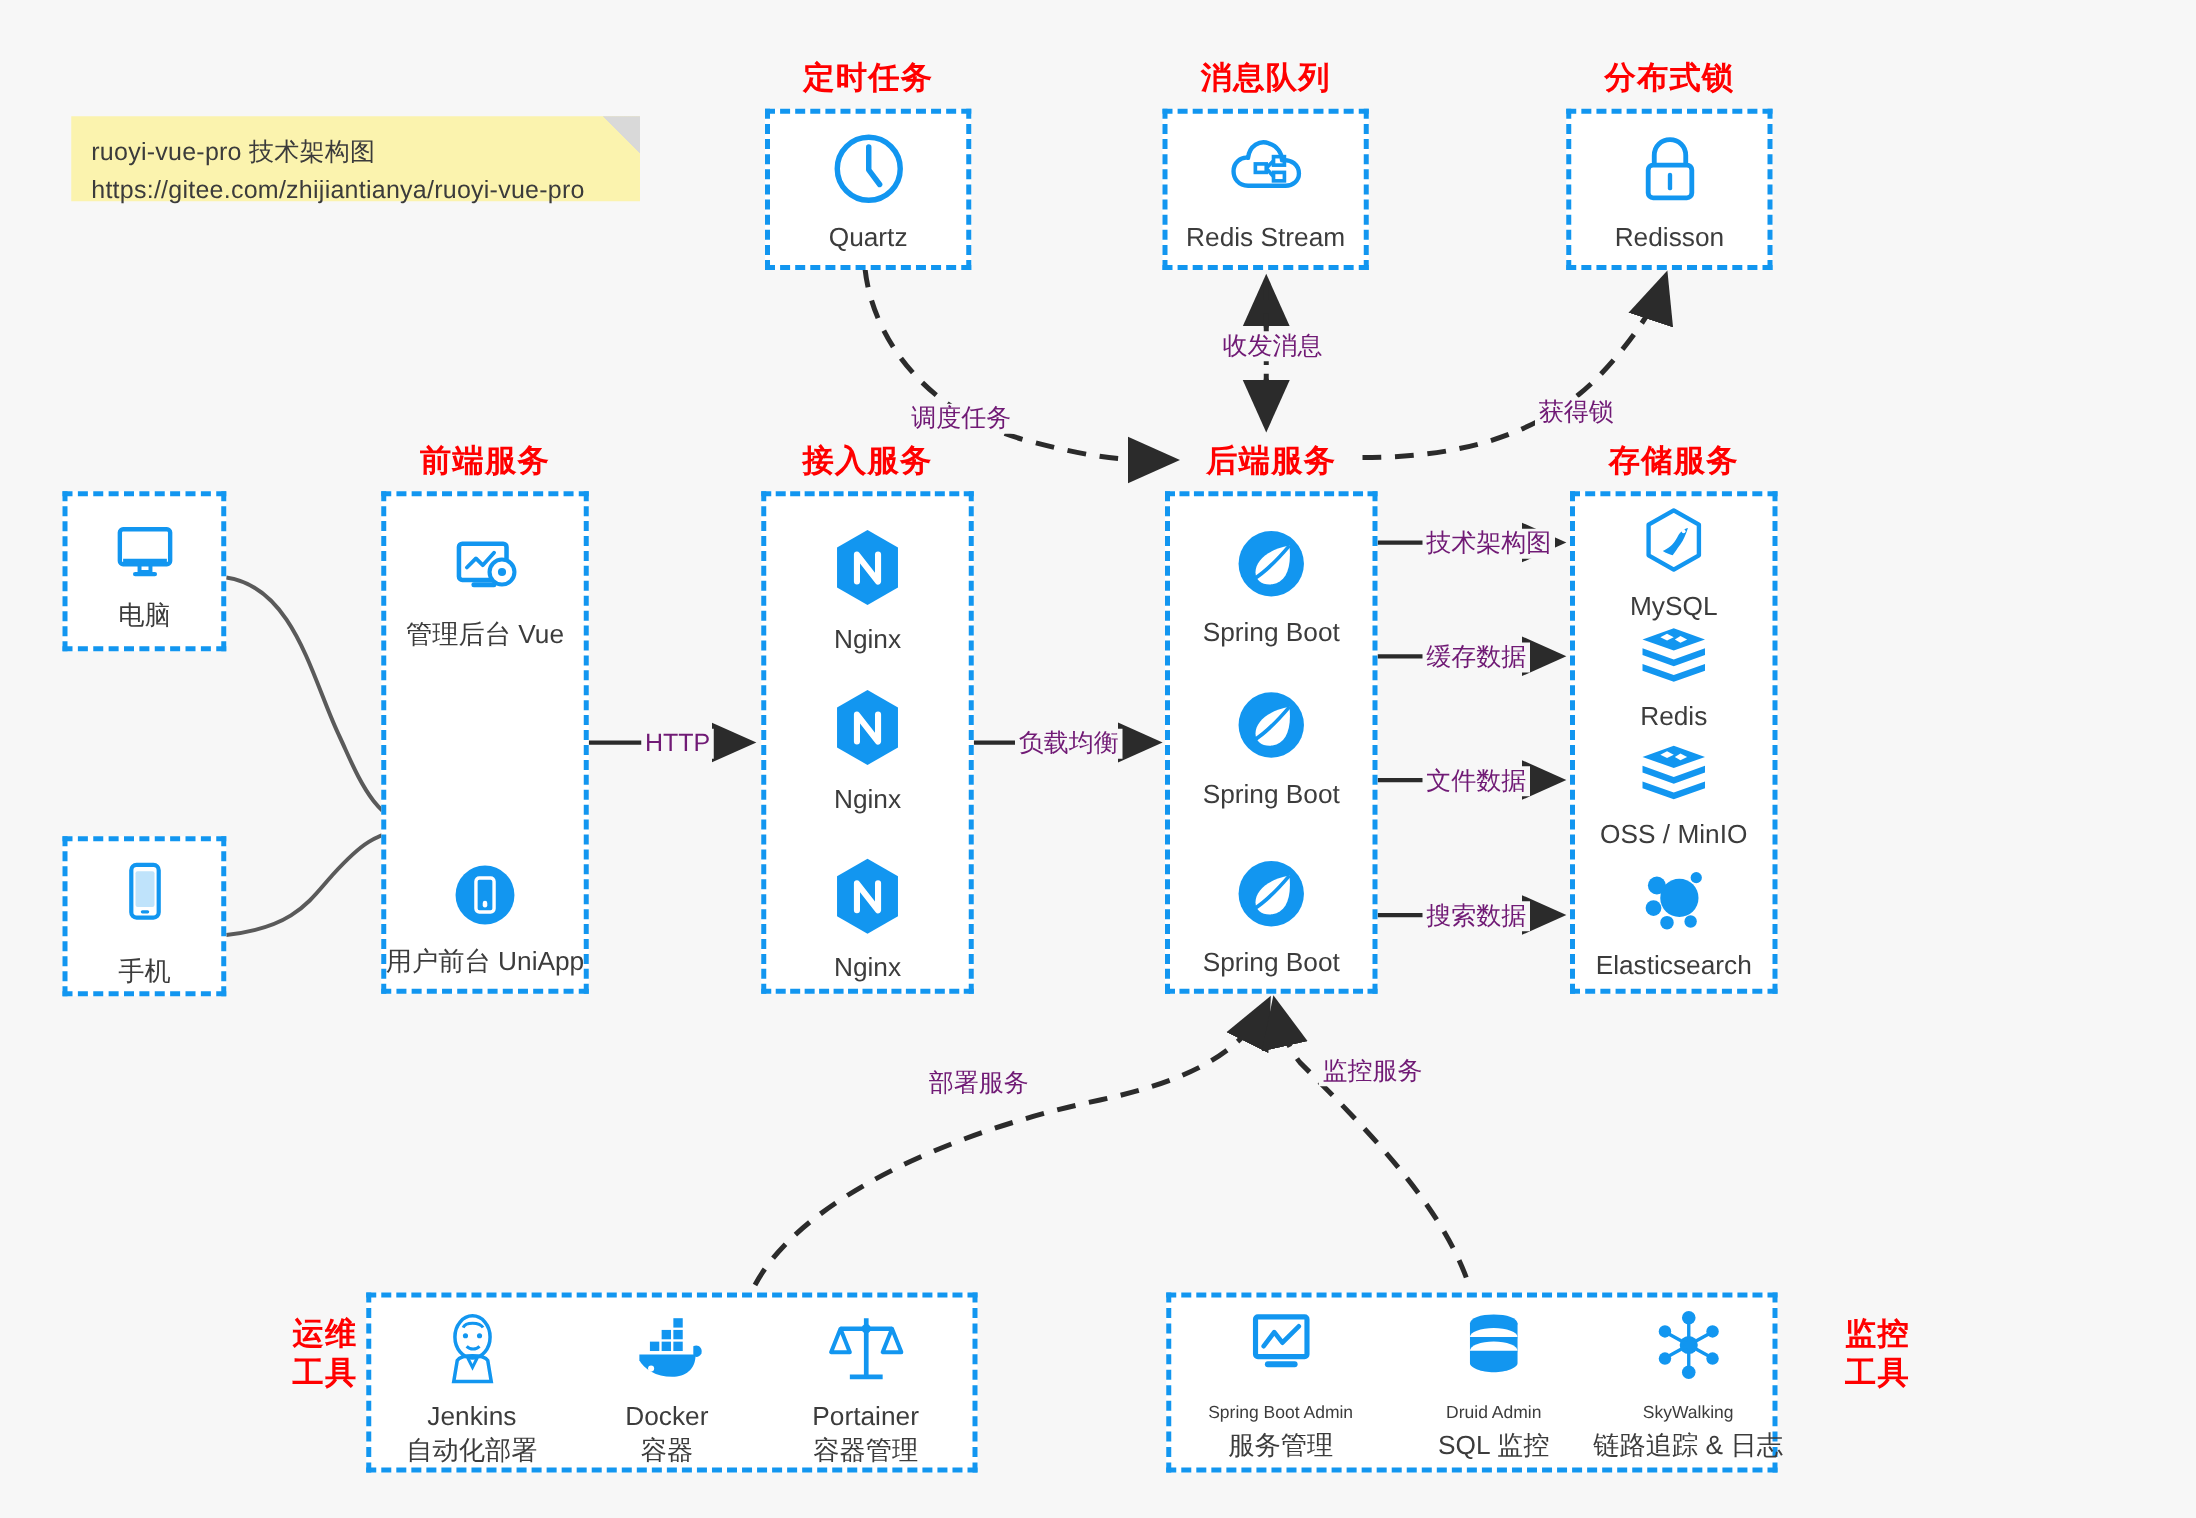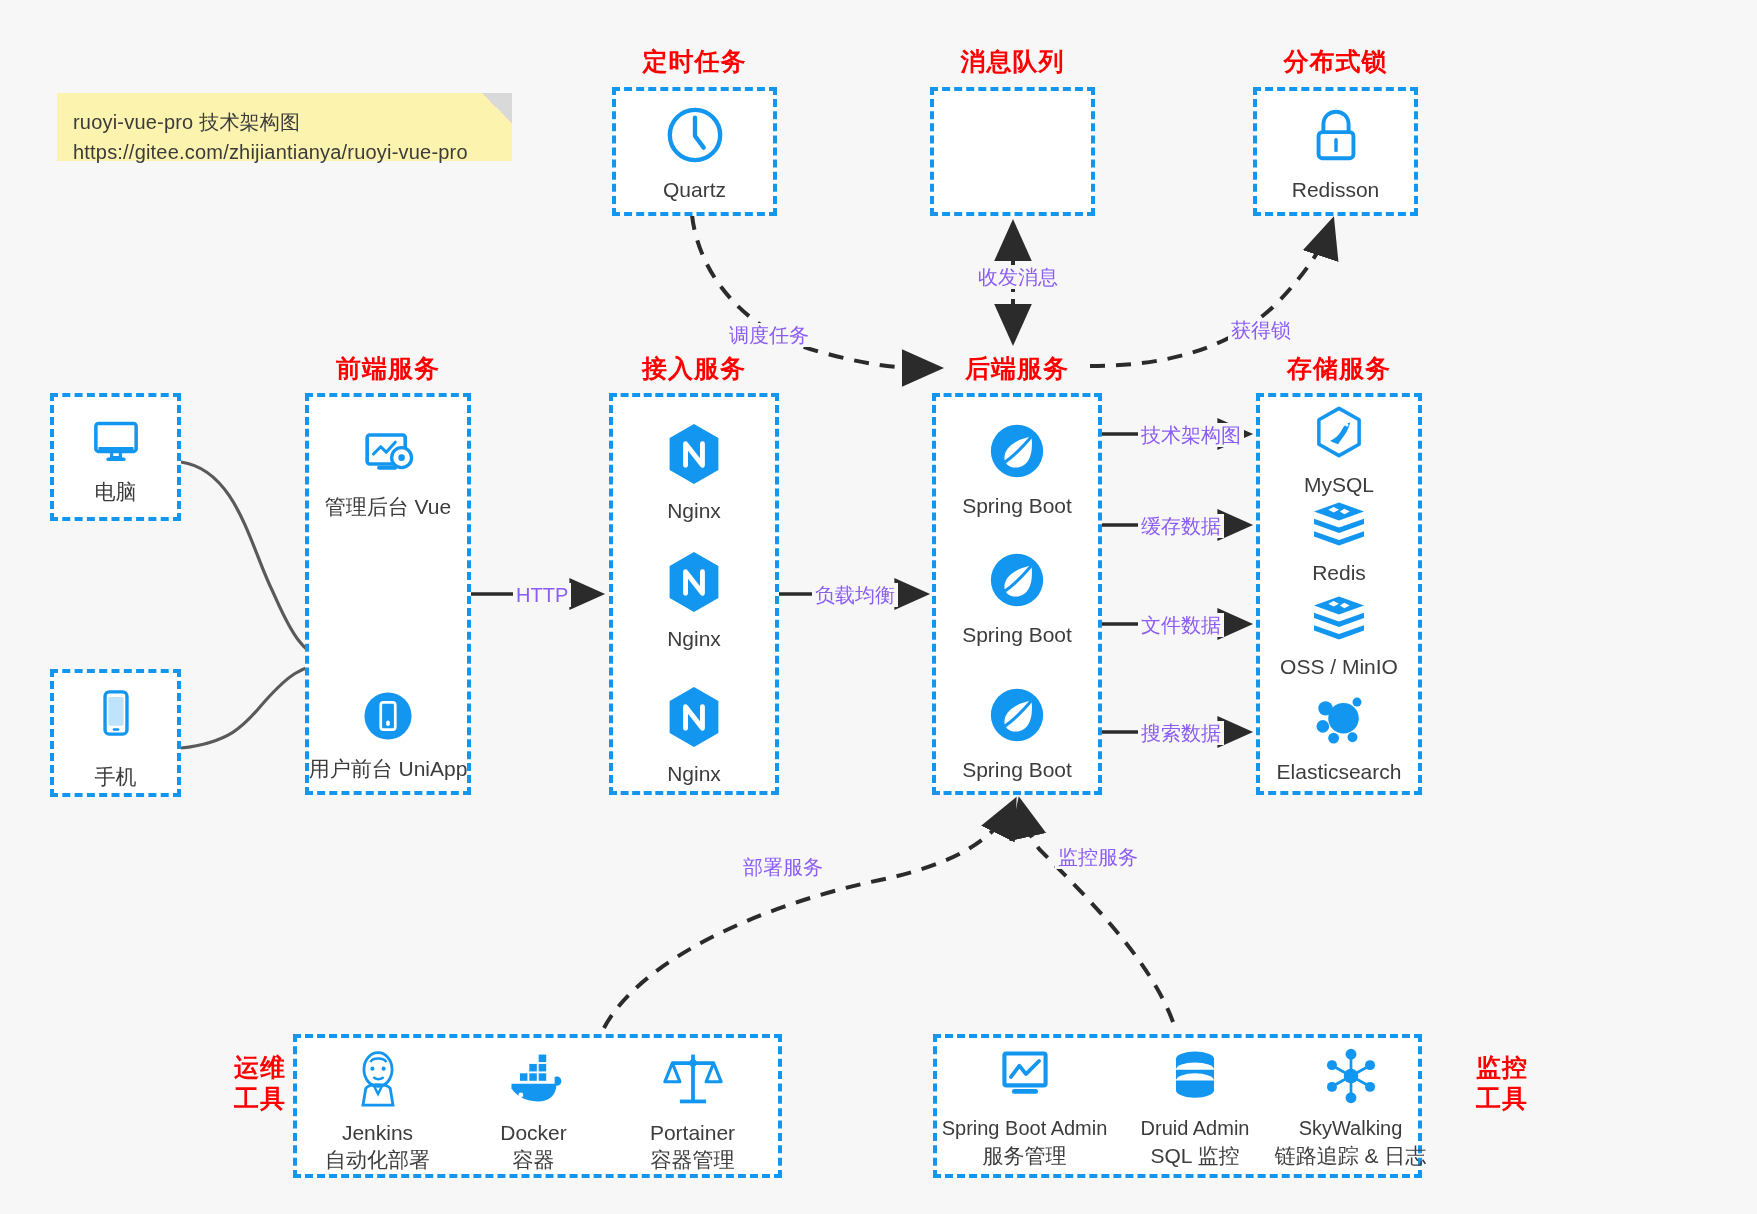--- a/index.html
+++ b/index.html
@@ -44,28 +44,28 @@
 
   
   .cell{
     position:absolute;display:flex;flex-direction:column;
     align-items:center;justify-content:flex-start;
     white-space:nowrap;
   }
   .cell .lbl{
     font-size:21px;color:#3c3c3c;margin-top:6px;line-height:27px;text-align:center;
   }
-  .cell .lbl.sm{font-size:20px;text-align:right;}
+  .cell .lbl.sm{font-size:14px;text-align:right;}
   .cell .sub{font-size:21px;color:#3c3c3c;line-height:27px;text-align:center;}
   .ico{display:block;}
 
   
   .elabel{
     position:absolute;background:#f7f7f7;
-    font-size:20px;color:#8b5cf6;padding:0 3px;white-space:nowrap;
+    font-size:20px;color:#701a75;padding:0 3px;white-space:nowrap;
     line-height:24px;
   }
 </style>
 </head>
 <body>
 
 <div class="canvas">
 
   <div class="note">
     <div class="fold"></div>
@@ -126,20 +126,32 @@
       <svg width="62" height="62" viewBox="0 0 64 64">
         <circle cx="32" cy="32" r="26" fill="none" stroke="#1296f0" stroke-width="4.5"></circle>
         <path d="M32 14 L32 33 L41 45" fill="none" stroke="#1296f0" stroke-width="4.5" stroke-linecap="round" stroke-linejoin="round"></path>
       </svg>
     </span>
     <span class="lbl">Quartz</span>
   </div>
 
   <div class="gtitle" style="left:930px;top:45px;width:165px;">消息队列</div>
   <div class="dbox" style="left:930px;top:87px;width:165px;height:129px;"></div>
+  <div class="cell" style="left:930px;top:104px;width:165px;">
+    <span class="ico">
+      <svg width="62" height="62" viewBox="0 0 64 64">
+        <path d="M17 46 C9 46 5 40 5 34 C5 27 11 22 17 23 C18 13 27 8 34 11 C41 13 45 19 45 25 C53 24 59 29 59 36 C59 42 54 46 48 46 Z" fill="none" stroke="#1296f0" stroke-width="3.6" stroke-linejoin="round"></path>
+        <rect x="23" y="28" width="9" height="7" fill="none" stroke="#1296f0" stroke-width="3"></rect>
+        <rect x="38" y="22" width="9" height="7" fill="none" stroke="#1296f0" stroke-width="3"></rect>
+        <rect x="38" y="35" width="9" height="7" fill="none" stroke="#1296f0" stroke-width="3"></rect>
+        <path d="M32 31.5 L38 25.5 M32 31.5 L38 38.5" fill="none" stroke="#1296f0" stroke-width="3"></path>
+      </svg>
+    </span>
+    <span class="lbl">Redis Stream</span>
+  </div>
 
   <div class="gtitle" style="left:1253px;top:45px;width:165px;">分布式锁</div>
   <div class="dbox" style="left:1253px;top:87px;width:165px;height:129px;"></div>
   <div class="cell" style="left:1253px;top:104px;width:165px;">
     <span class="ico">
       <svg width="62" height="62" viewBox="0 0 64 64">
         <path d="M19 29 L19 21 C19 13 25 8 32 8 C39 8 45 13 45 21 L45 29" fill="none" stroke="#1296f0" stroke-width="4"></path>
         <rect x="14" y="29" width="36" height="27" rx="4" fill="none" stroke="#1296f0" stroke-width="4"></rect>
         <path d="M32 37 L32 48" stroke="#1296f0" stroke-width="3.6" stroke-linecap="round"></path>
       </svg>

